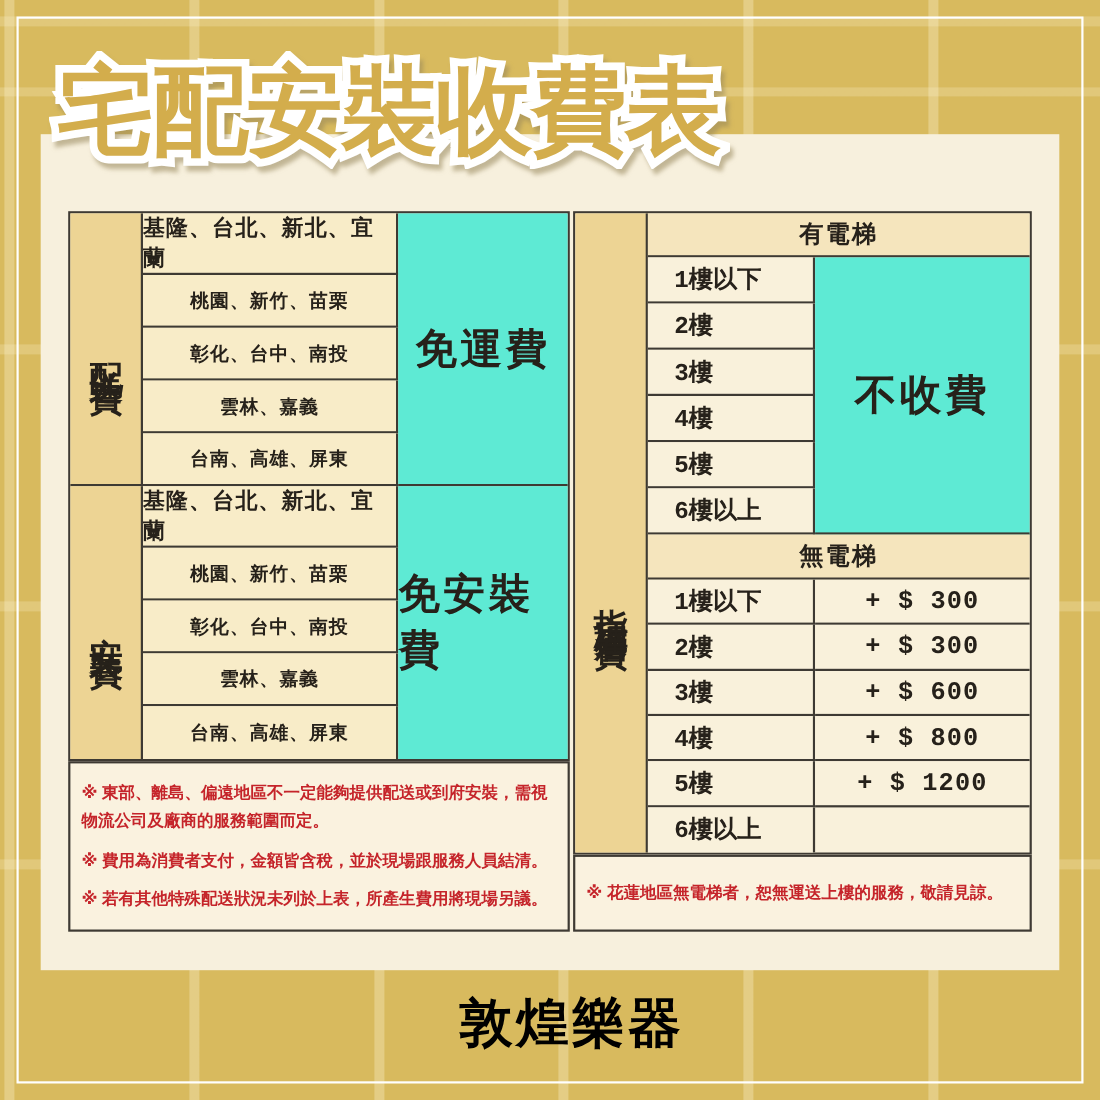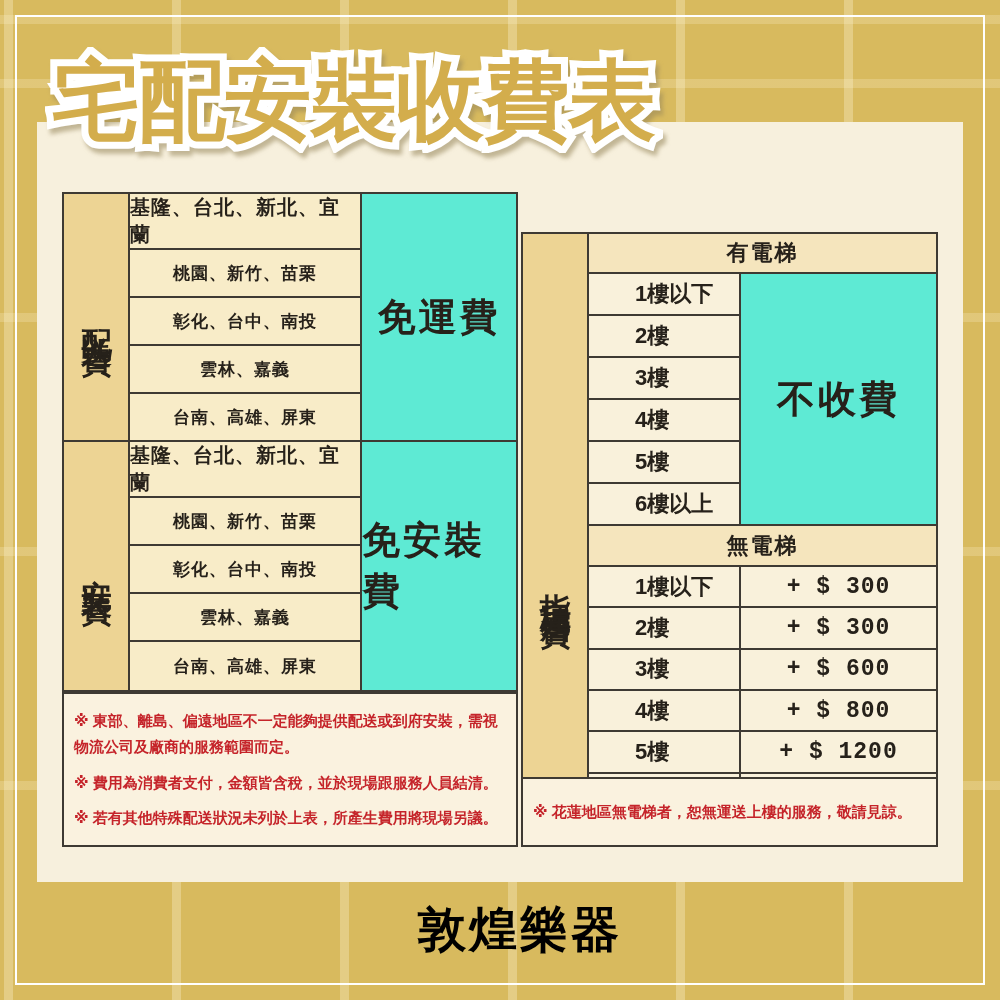--- a/index.html
+++ b/index.html
@@ -45,26 +45,25 @@
   .rg{ background:#f8ecc8; font-size:17px; letter-spacing:1px; }
   .rg.sm{ font-size:20px; }
   .bigfee{ background:#5eead4; font-size:38px; letter-spacing:3px; }
   
   .rtable{
     position:absolute; left:521px; top:192px; width:417px; height:585px;
     border:2px solid #3e3a33; display:grid;
     grid-template-columns:66px 152px 1fr;
     grid-template-rows:40px repeat(6,42px) 41px repeat(6,1fr);
     background:#f9f1db;
-    margin-top:40px;
   }
   .rhd{ background:#edd494; writing-mode:vertical-rl; text-orientation:upright;
         font-size:31px; letter-spacing:6px; padding-top:120px; }
   .sub{ background:#f5e5bd; font-size:22px; letter-spacing:2px; }
-  .fl{ background:#f9f1db; font-size:22px; justify-content:flex-start; padding-left:46px; }
+  .fl{ background:#f9f1db; font-size:22px; justify-content:flex-start; padding-left:24px;font-family:Liberation Mono, monospace; }
   .fv{ background:#f9f1db; font-size:23px; letter-spacing:1px;font-family:Liberation Mono, monospace; }
   
   .notes{
     position:absolute; border:2px solid #3e3a33; background:#faf2df;
     display:flex; flex-direction:column; justify-content:space-evenly;
     padding:4px 10px;
   }
   .lnotes{ left:62px; top:692px; width:456px; height:155px; }
   .rnotes{ left:521px; top:777px; width:417px; height:70px; }
   .note{ color:#c5242a; font-weight:bold; font-size:15px; line-height:1.7; }

